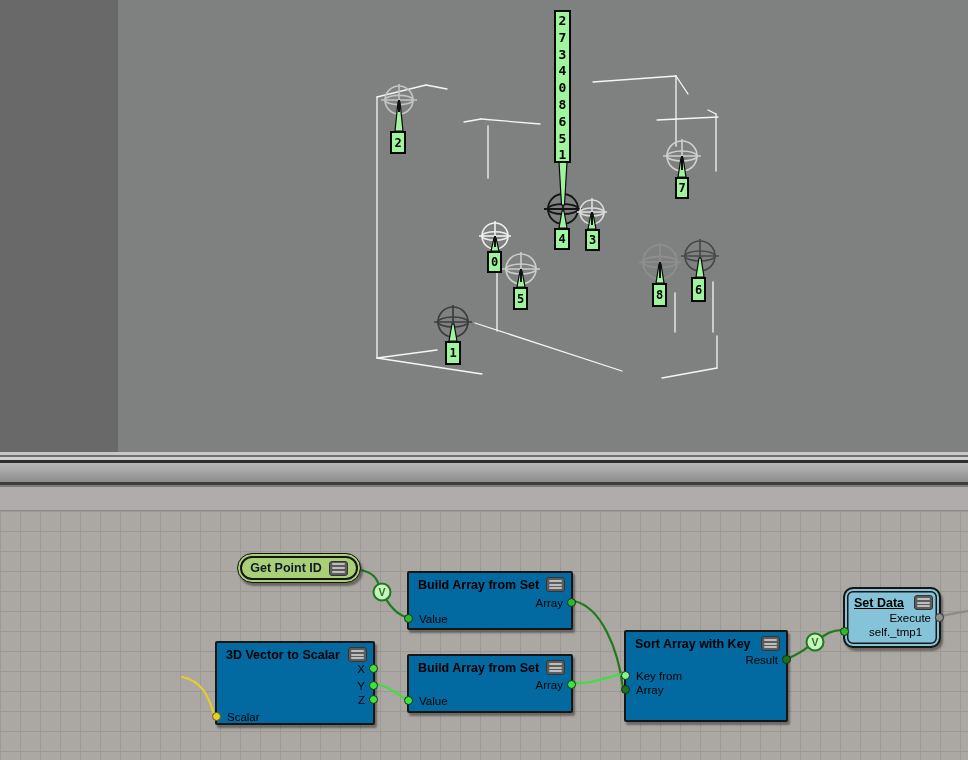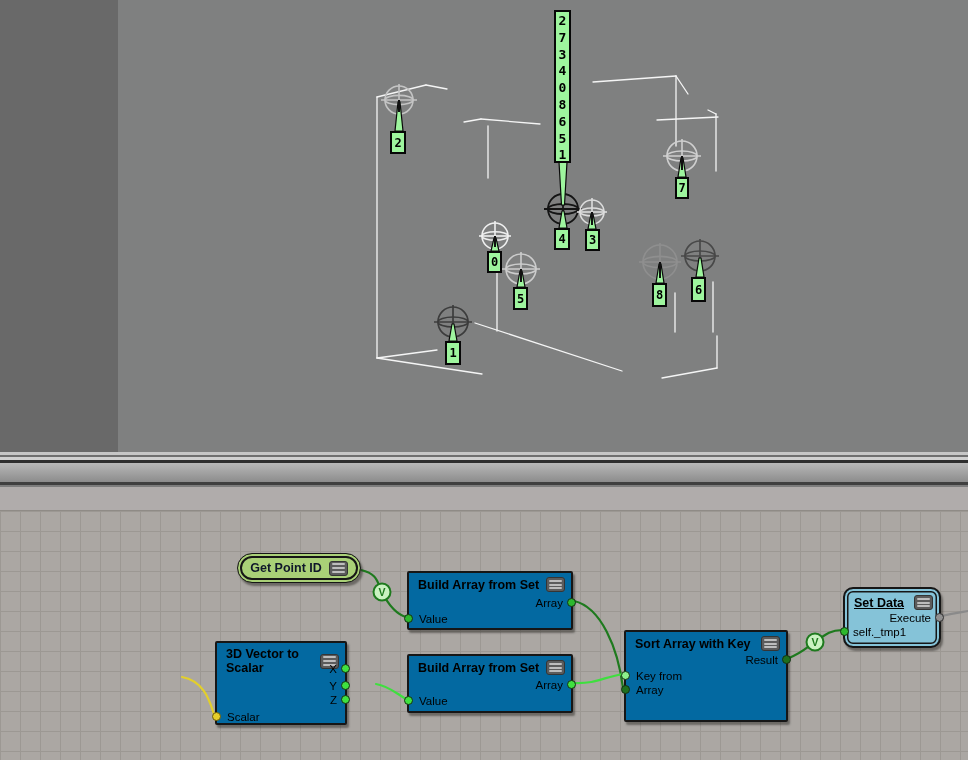--- a/index.html
+++ b/index.html
@@ -250,21 +250,21 @@
           <span></span>
           <span></span>
         </span>
     </div>
     <span class="plabel r" style="top:23px;">Array</span>
     <span class="port r g-mid" style="top:25px;"></span>
     <span class="plabel l" style="top:39px;">Value</span>
     <span class="port l g-mid" style="top:41px;"></span>
   </div>
 
-  <div class="node" style="left:215px;top:641px;width:132px;height:84px;">
+  <div class="node" style="left:215px;top:641px;width:160px;height:84px;">
     <div class="node-title">
       <span>3D Vector to Scalar</span>
       <span class="stack-icon">
           <span></span>
           <span></span>
           <span></span>
         </span>
     </div>
     <span class="plabel r" style="top:19px;">X</span>
     <span class="port r g-bright" style="top:21px;"></span>
@@ -313,17 +313,17 @@
     <div class="node-title" style="padding-top:6px;">
       <span>Set Data</span>
       <span class="stack-icon">
           <span></span>
           <span></span>
           <span></span>
         </span>
     </div>
     <span class="plabel r" style="top:22px;">Execute</span>
     <span class="port r gray" style="top:24px;"></span>
-    <span class="plabel l" style="top:36px;left:8px;">self._tmp1</span>
+    <span class="plabel l" style="top:36px;left:24px;">self._tmp1</span>
     <span class="port l g-mid" style="top:38px;"></span>
   </div>
 
 </div>
 
 </body></html>

